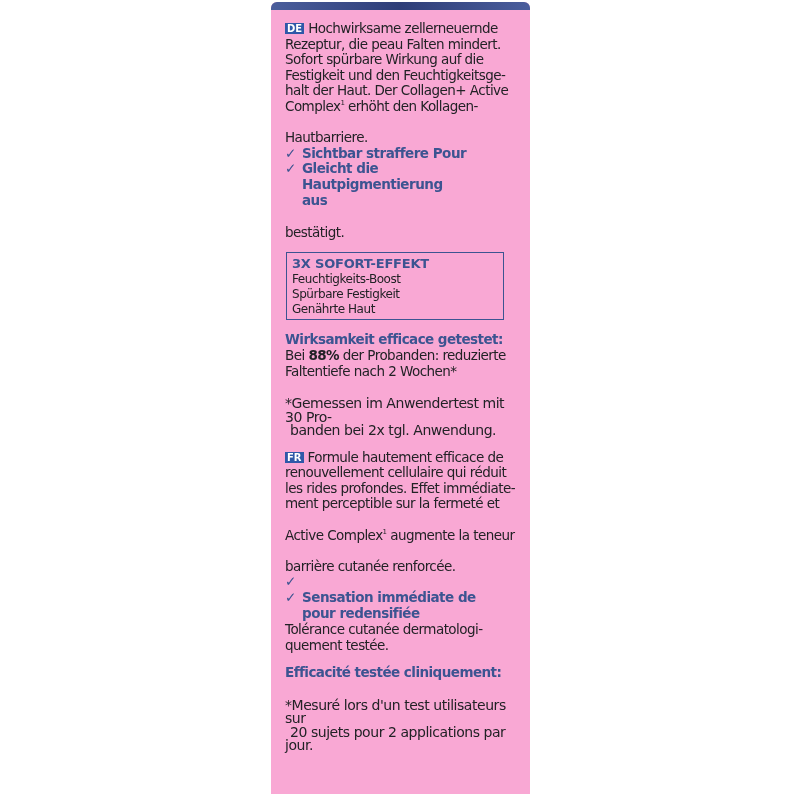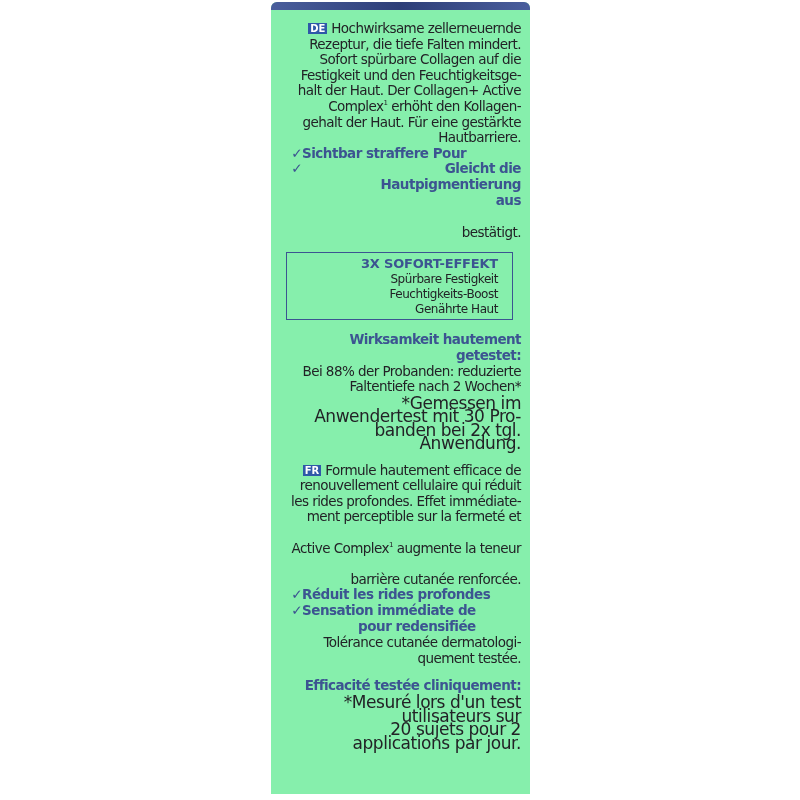--- a/index.html
+++ b/index.html
@@ -9,25 +9,24 @@
       height: 800px;
       background: #ffffff;
       overflow: hidden;
     }
     .panel {
       position: absolute;
       left: 271px;
       top: 2px;
       width: 259px;
       height: 792px;
-      background: #86efac;
+      background: #f9a8d4;
       border-top-left-radius: 6px;
       border-top-right-radius: 6px;
       overflow: hidden;
-      text-align: right;
     }
     .top-band {
       position: absolute;
       left: 0; top: 0;
       width: 100%;
       height: 8px;
       background: linear-gradient(90deg, #4a5e9c 0%, #2e3e78 50%, #4a5e9c 100%);
     }
     .content {
       position: absolute;
@@ -58,62 +57,62 @@
       display: flex;
       color: #3c5491;
       font-weight: bold;
       letter-spacing: -0.5px;
     }
     .check-mark { width: 17px; flex: 0 0 17px; font-weight: normal; }
     .gap-m { height: 12px; }
     .box {
       border: 1.5px solid #3c5491;
       width: 206px;
-      padding: 3px 14px 2px 5px;
+      padding: 3px 5px 2px 5px;
       margin-left: 1px;
     }
     .box-title {
       color: #3c5491;
       font-weight: bold;
       font-size: 13px;
       letter-spacing: -0.2px;
       line-height: 16px;
     }
     .box-line { font-size: 12px; line-height: 15px; letter-spacing: -0.45px; }
     .heading {
       color: #3c5491;
       font-weight: bold;
       letter-spacing: -0.55px;
     }
     .note {
-      font-size: 17px;
+      font-size: 14px;
       line-height: 13.5px;
       letter-spacing: -0.45px;
-      margin-top: 2px;
+      margin-top: 18px;
     }
-    .bold { font-weight: normal; }
+    .bold { font-weight: bold; }
     sup { font-size: 7px; line-height: 0; vertical-align: 6px; }
   </style>
 </head>
 <body>
 
 <div class="panel">
   <div class="top-band"></div>
 
   <div class="content">
 
     <section>
       <p class="para">
         <span class="badge">DE</span><span>Hochwirksame zellerneuernde</span><br>
-        <span>Rezeptur, die tiefe Falten mindert.</span><br>
-        <span>Sofort spürbare Collagen auf die</span><br>
+        <span>Rezeptur, die peau Falten mindert.</span><br>
+        <span>Sofort spürbare Wirkung auf die</span><br>
         <span>Festigkeit und den Feuchtigkeitsge-</span><br>
         <span>halt der Haut. Der Collagen+ Active</span><br>
         <span>Complex</span><sup>1</sup> <span>erhöht den Kollagen-</span><br>
-        <span>gehalt der Haut. Für eine gestärkte</span><br>
+        <br>
         <span>Hautbarriere.</span>
       </p>
 
       <ul class="check-list">
         <li class="check-item">
           <span class="check-mark">✓</span>
           <span>Sichtbar straffere Pour</span>
         </li>
         <li class="check-item">
           <span class="check-mark">✓</span>
@@ -123,29 +122,29 @@
 
       <p class="para" style="margin-top:1px;">
         <br>
         <span>bestätigt.</span>
       </p>
 
       <div class="gap-m"></div>
 
       <div class="box">
         <div class="box-title">3X SOFORT-EFFEKT</div>
+        <div class="box-line">Feuchtigkeits-Boost</div>
         <div class="box-line">Spürbare Festigkeit</div>
-        <div class="box-line">Feuchtigkeits-Boost</div>
         <div class="box-line">Genährte Haut</div>
       </div>
 
       <div class="gap-m"></div>
 
       <div>
-        <div class="heading">Wirksamkeit hautement getestet:</div>
+        <div class="heading">Wirksamkeit efficace getestet:</div>
         <div>
           <span>Bei </span><span class="bold">88%</span><span> der Probanden: reduzierte</span><br>
           <span>Faltentiefe nach 2 Wochen*</span>
         </div>
         <div class="note">
           <span>*Gemessen im Anwendertest mit 30 Pro-</span><br>
           <span style="padding-left:5px;">banden bei 2x tgl. Anwendung.</span>
         </div>
       </div>
     </section>
@@ -160,21 +159,20 @@
         <span>ment perceptible sur la fermeté et</span><br>
         <br>
         <span>Active Complex</span><sup>1</sup> <span>augmente la teneur</span><br>
         <br>
         <span>barrière cutanée renforcée.</span>
       </p>
 
       <ul class="check-list">
         <li class="check-item">
           <span class="check-mark">✓</span>
-          <span>Réduit les rides profondes</span>
         </li>
         <li class="check-item">
           <span class="check-mark">✓</span>
           <span><span>Sensation immédiate de</span><br><span>pour redensifiée</span></span>
         </li>
       </ul>
 
       <p class="para" style="margin-top:1px;">
         <span>Tolérance cutanée dermatologi-</span><br>
         <span>quement testée.</span>

